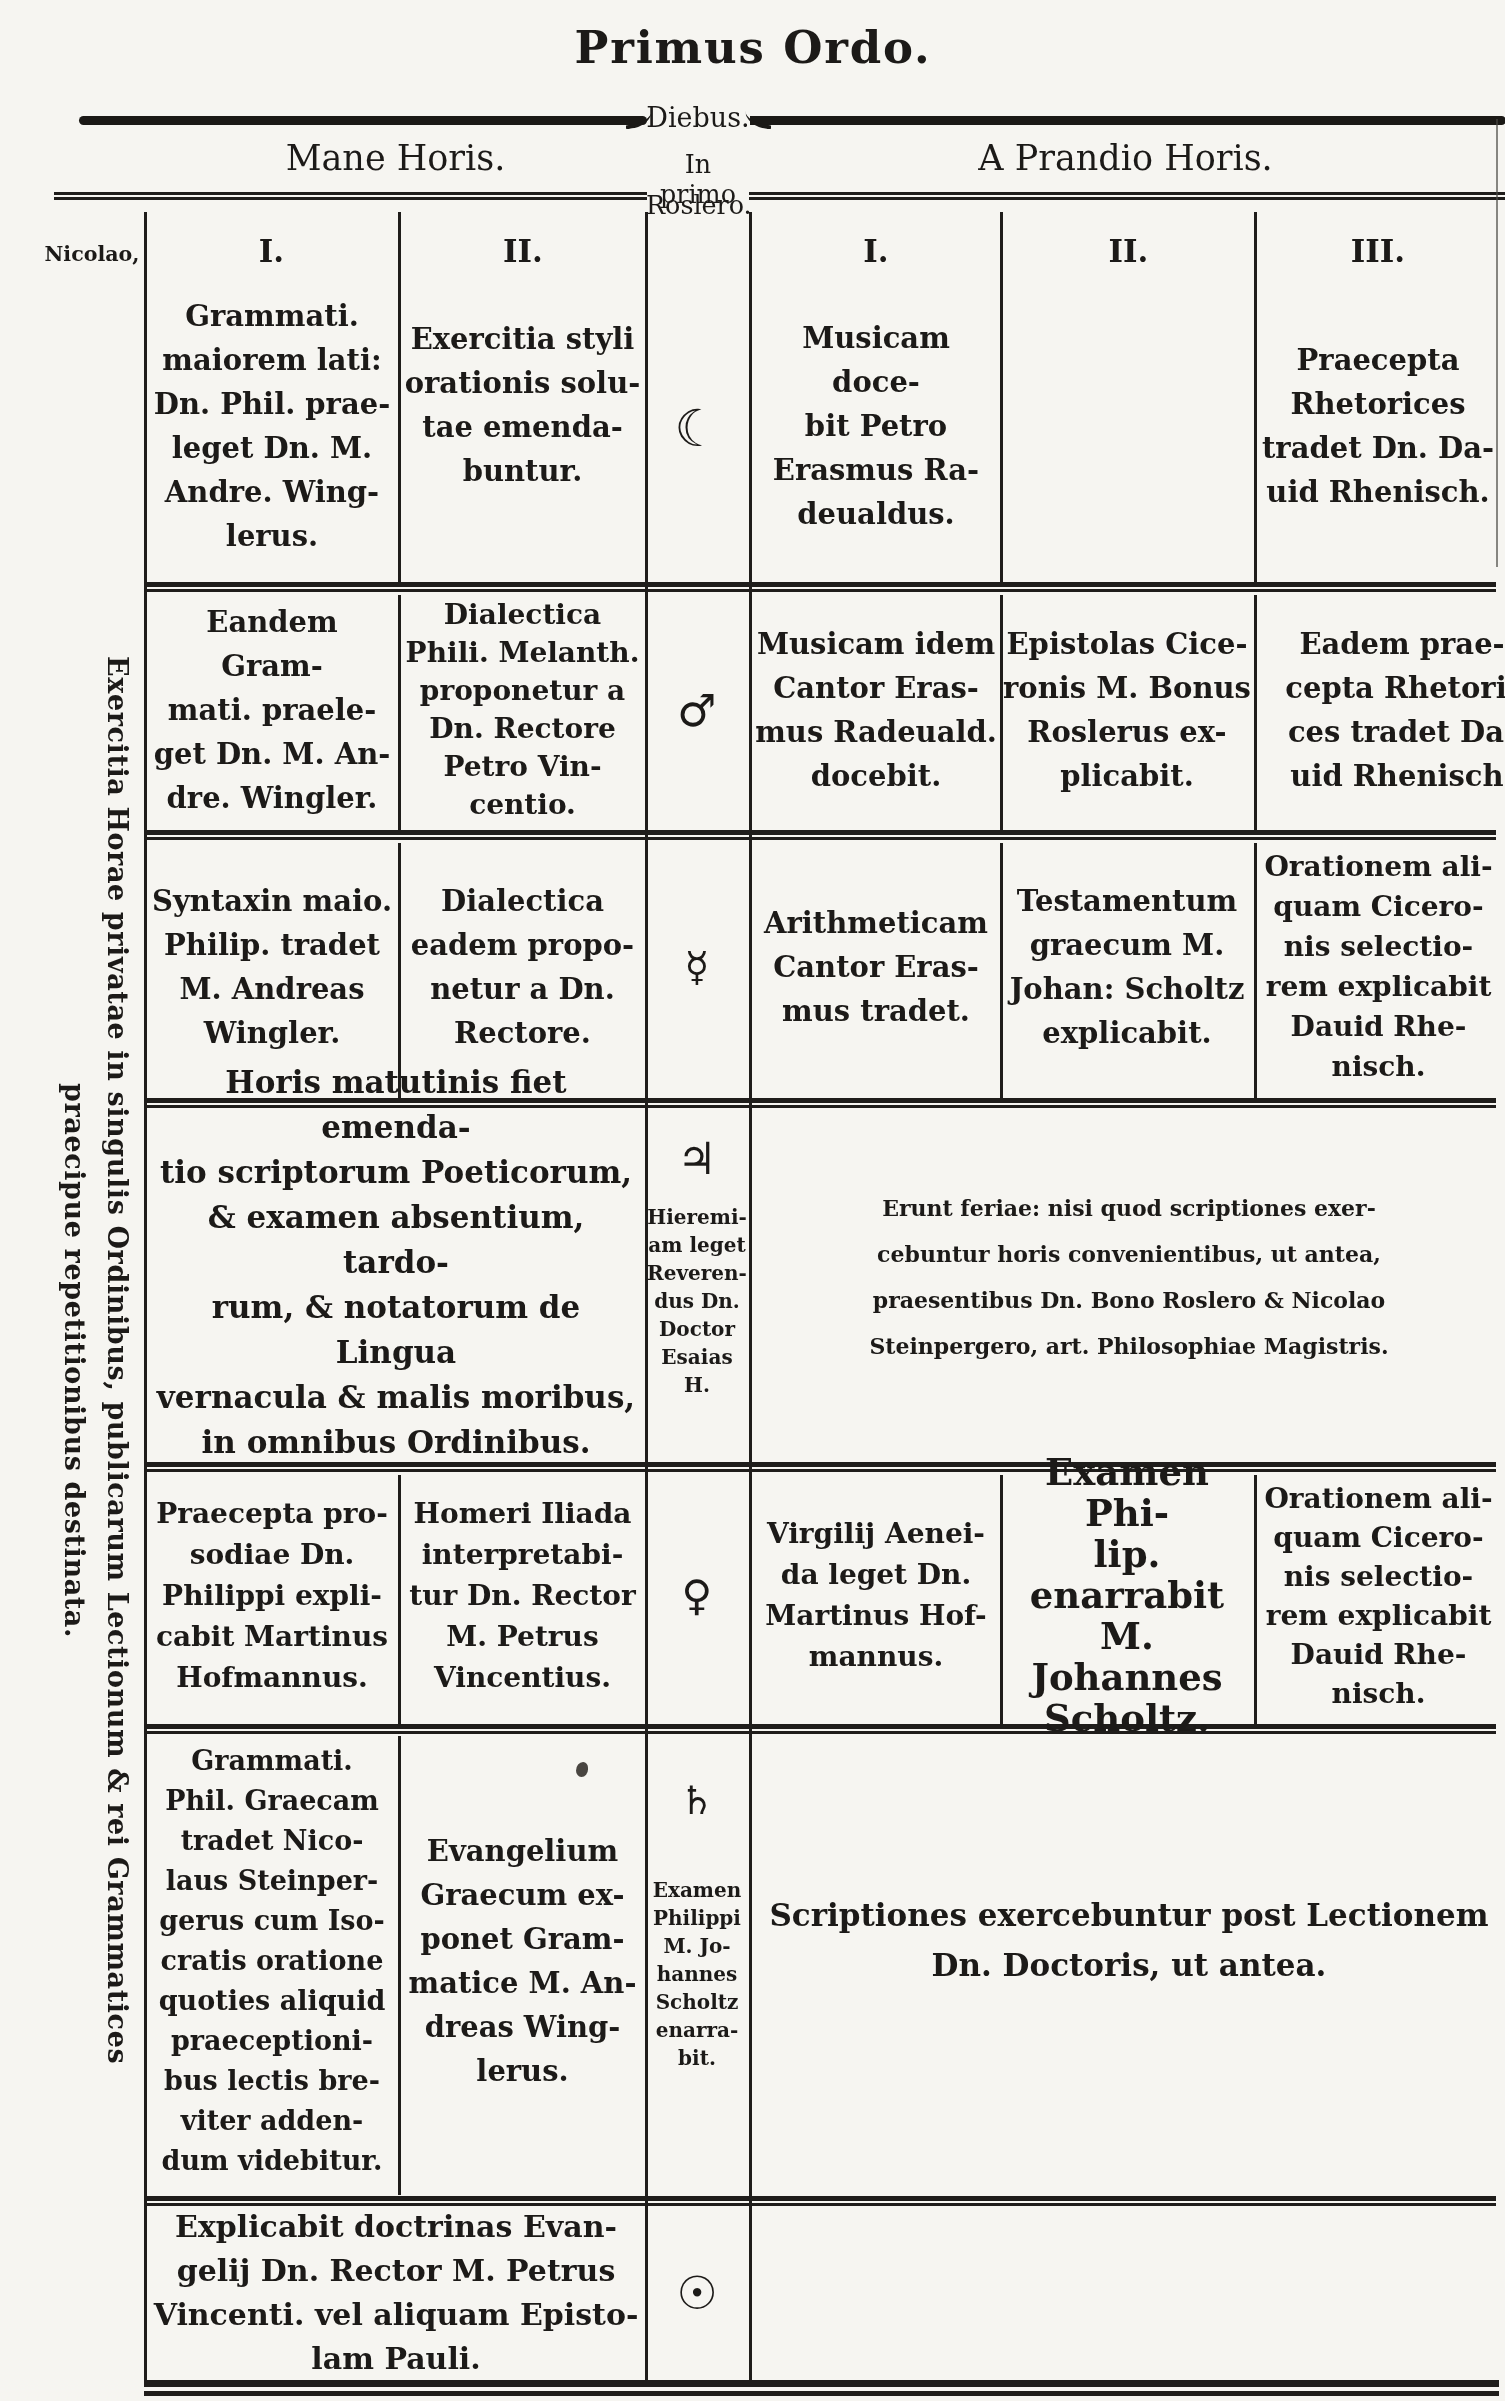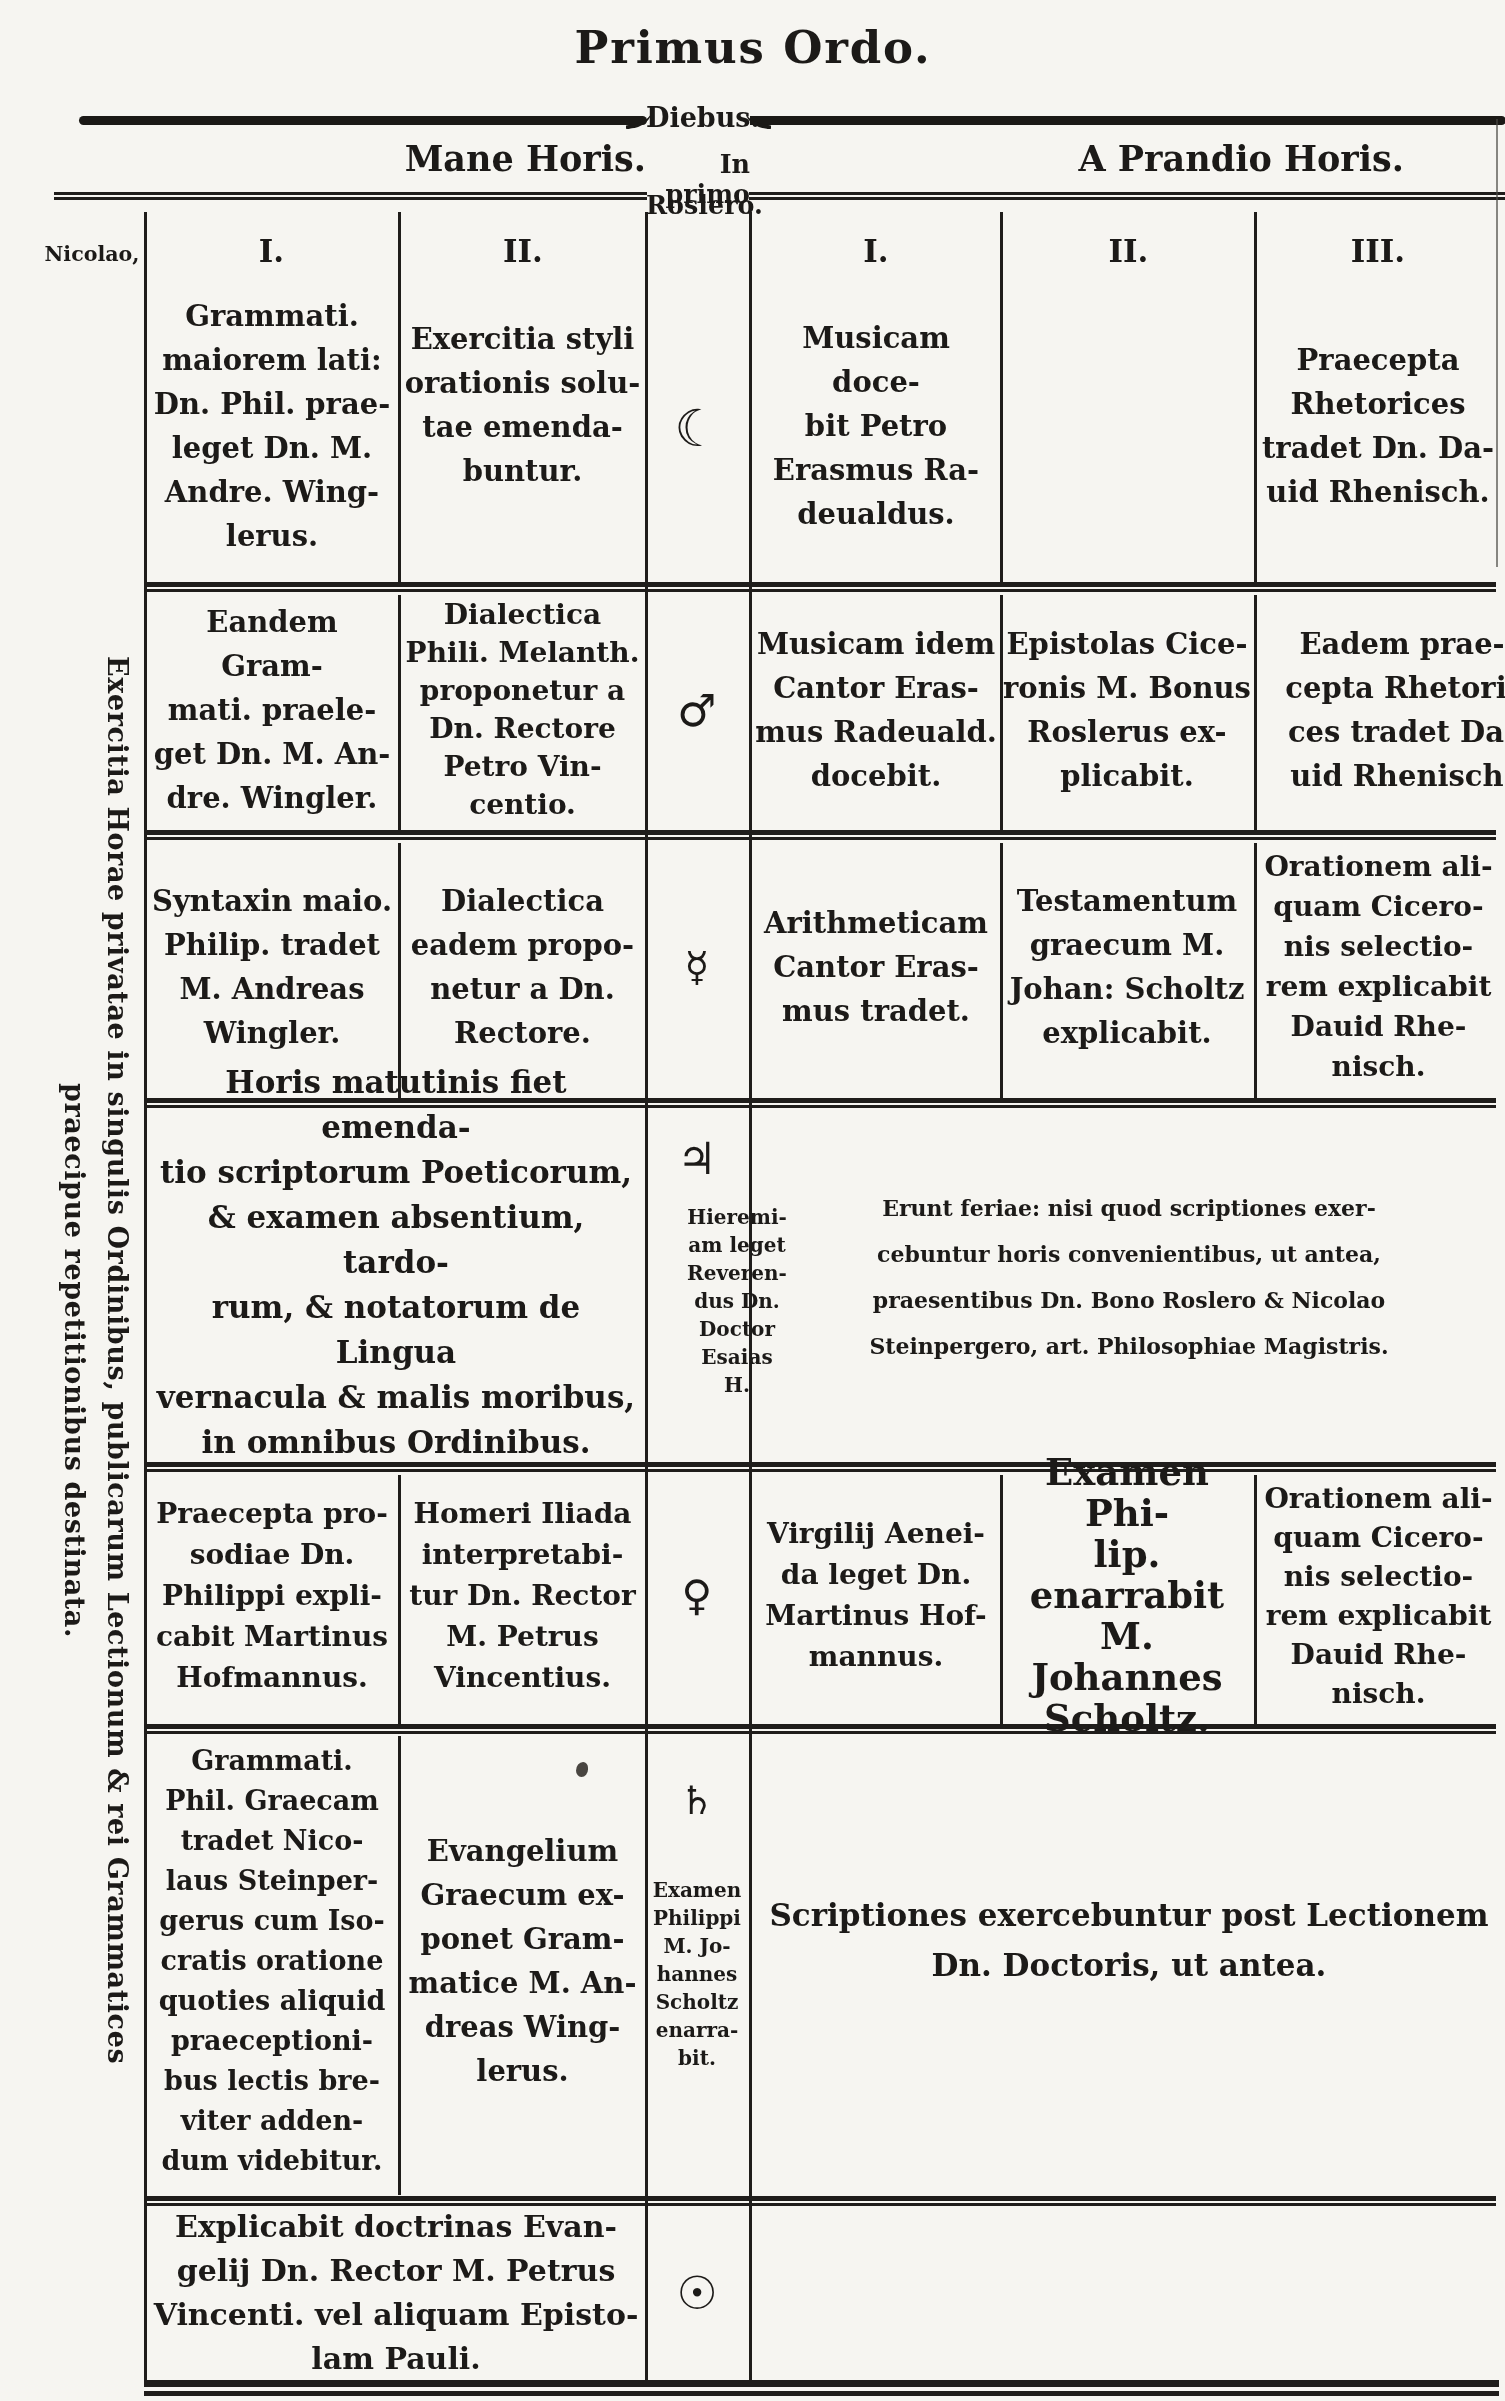--- a/index.html
+++ b/index.html
@@ -30,21 +30,21 @@
     border-bottom:4.8px solid #1b1916;border-bottom-left-radius:24px 15.7px;transform:rotate(6deg);}
   .daysym{
     position:absolute;display:flex;align-items:center;justify-content:center;
     font-family:"DejaVu Sans","Liberation Sans",sans-serif;font-weight:bold;color:#1c1a18;
   }
   .smallnote{font-size:20px;line-height:28px;}
   .title{
     position:absolute;left:0;right:0;top:20.6px;text-align:center;
     font-size:45px;font-weight:bold;letter-spacing:1.8px;
   }
-  .hdrlabel{position:absolute;font-weight:bold;text-align:right;}
+  .hdrlabel{position:absolute;font-weight:normal;text-align:center;}
   .margin-note{
     position:absolute;left:51px;top:525px;height:1670px;width:88px;
     writing-mode:vertical-rl;text-orientation:sideways;
     font-size:27px;line-height:43px;font-weight:bold;text-align:center;
     white-space:pre-line;letter-spacing:0.6px;
   }
   .inkspot{position:absolute;width:12px;height:14.5px;background:#2a2622;border-radius:60% 40% 55% 45%;opacity:.85;}
   .pageedge{position:absolute;width:2.4px;background:#4a4843;opacity:.65;}
 </style>
 </head>
@@ -170,21 +170,21 @@
 Dauid Rhe-
 nisch.</div>
 
   <div class="cell" style="left:151px;top:1111px;width:490px;height:303px;font-size:31px;line-height:45px;">Horis matutinis fiet emenda-
 tio scriptorum Poeticorum,
 &amp; examen absentium, tardo-
 rum, &amp; notatorum de Lingua
 vernacula &amp; malis moribus,
 in omnibus Ordinibus.</div>
   <div class="daysym" style="left:648px;top:1119px;width:98px;height:79px;font-size:44px;">♃</div>
-  <div class="cell smallnote topalign" style="left:648px;top:1203px;width:98px;height:206px;padding-left:40px;">Hieremi-
+  <div class="cell smallnote topalign" style="left:648px;top:1203px;width:98px;height:206px;">Hieremi-
 am leget
 Reveren-
 dus Dn.
 Doctor
 Esaias
 H.</div>
   <div class="cell" style="left:758px;top:1150px;width:742px;height:254px;font-size:22px;line-height:46px;">Erunt feriae: nisi quod scriptiones exer-
 cebuntur horis convenientibus, ut antea,
 praesentibus Dn. Bono Roslero &amp; Nicolao
 Steinpergero, art. Philosophiae Magistris.</div>

